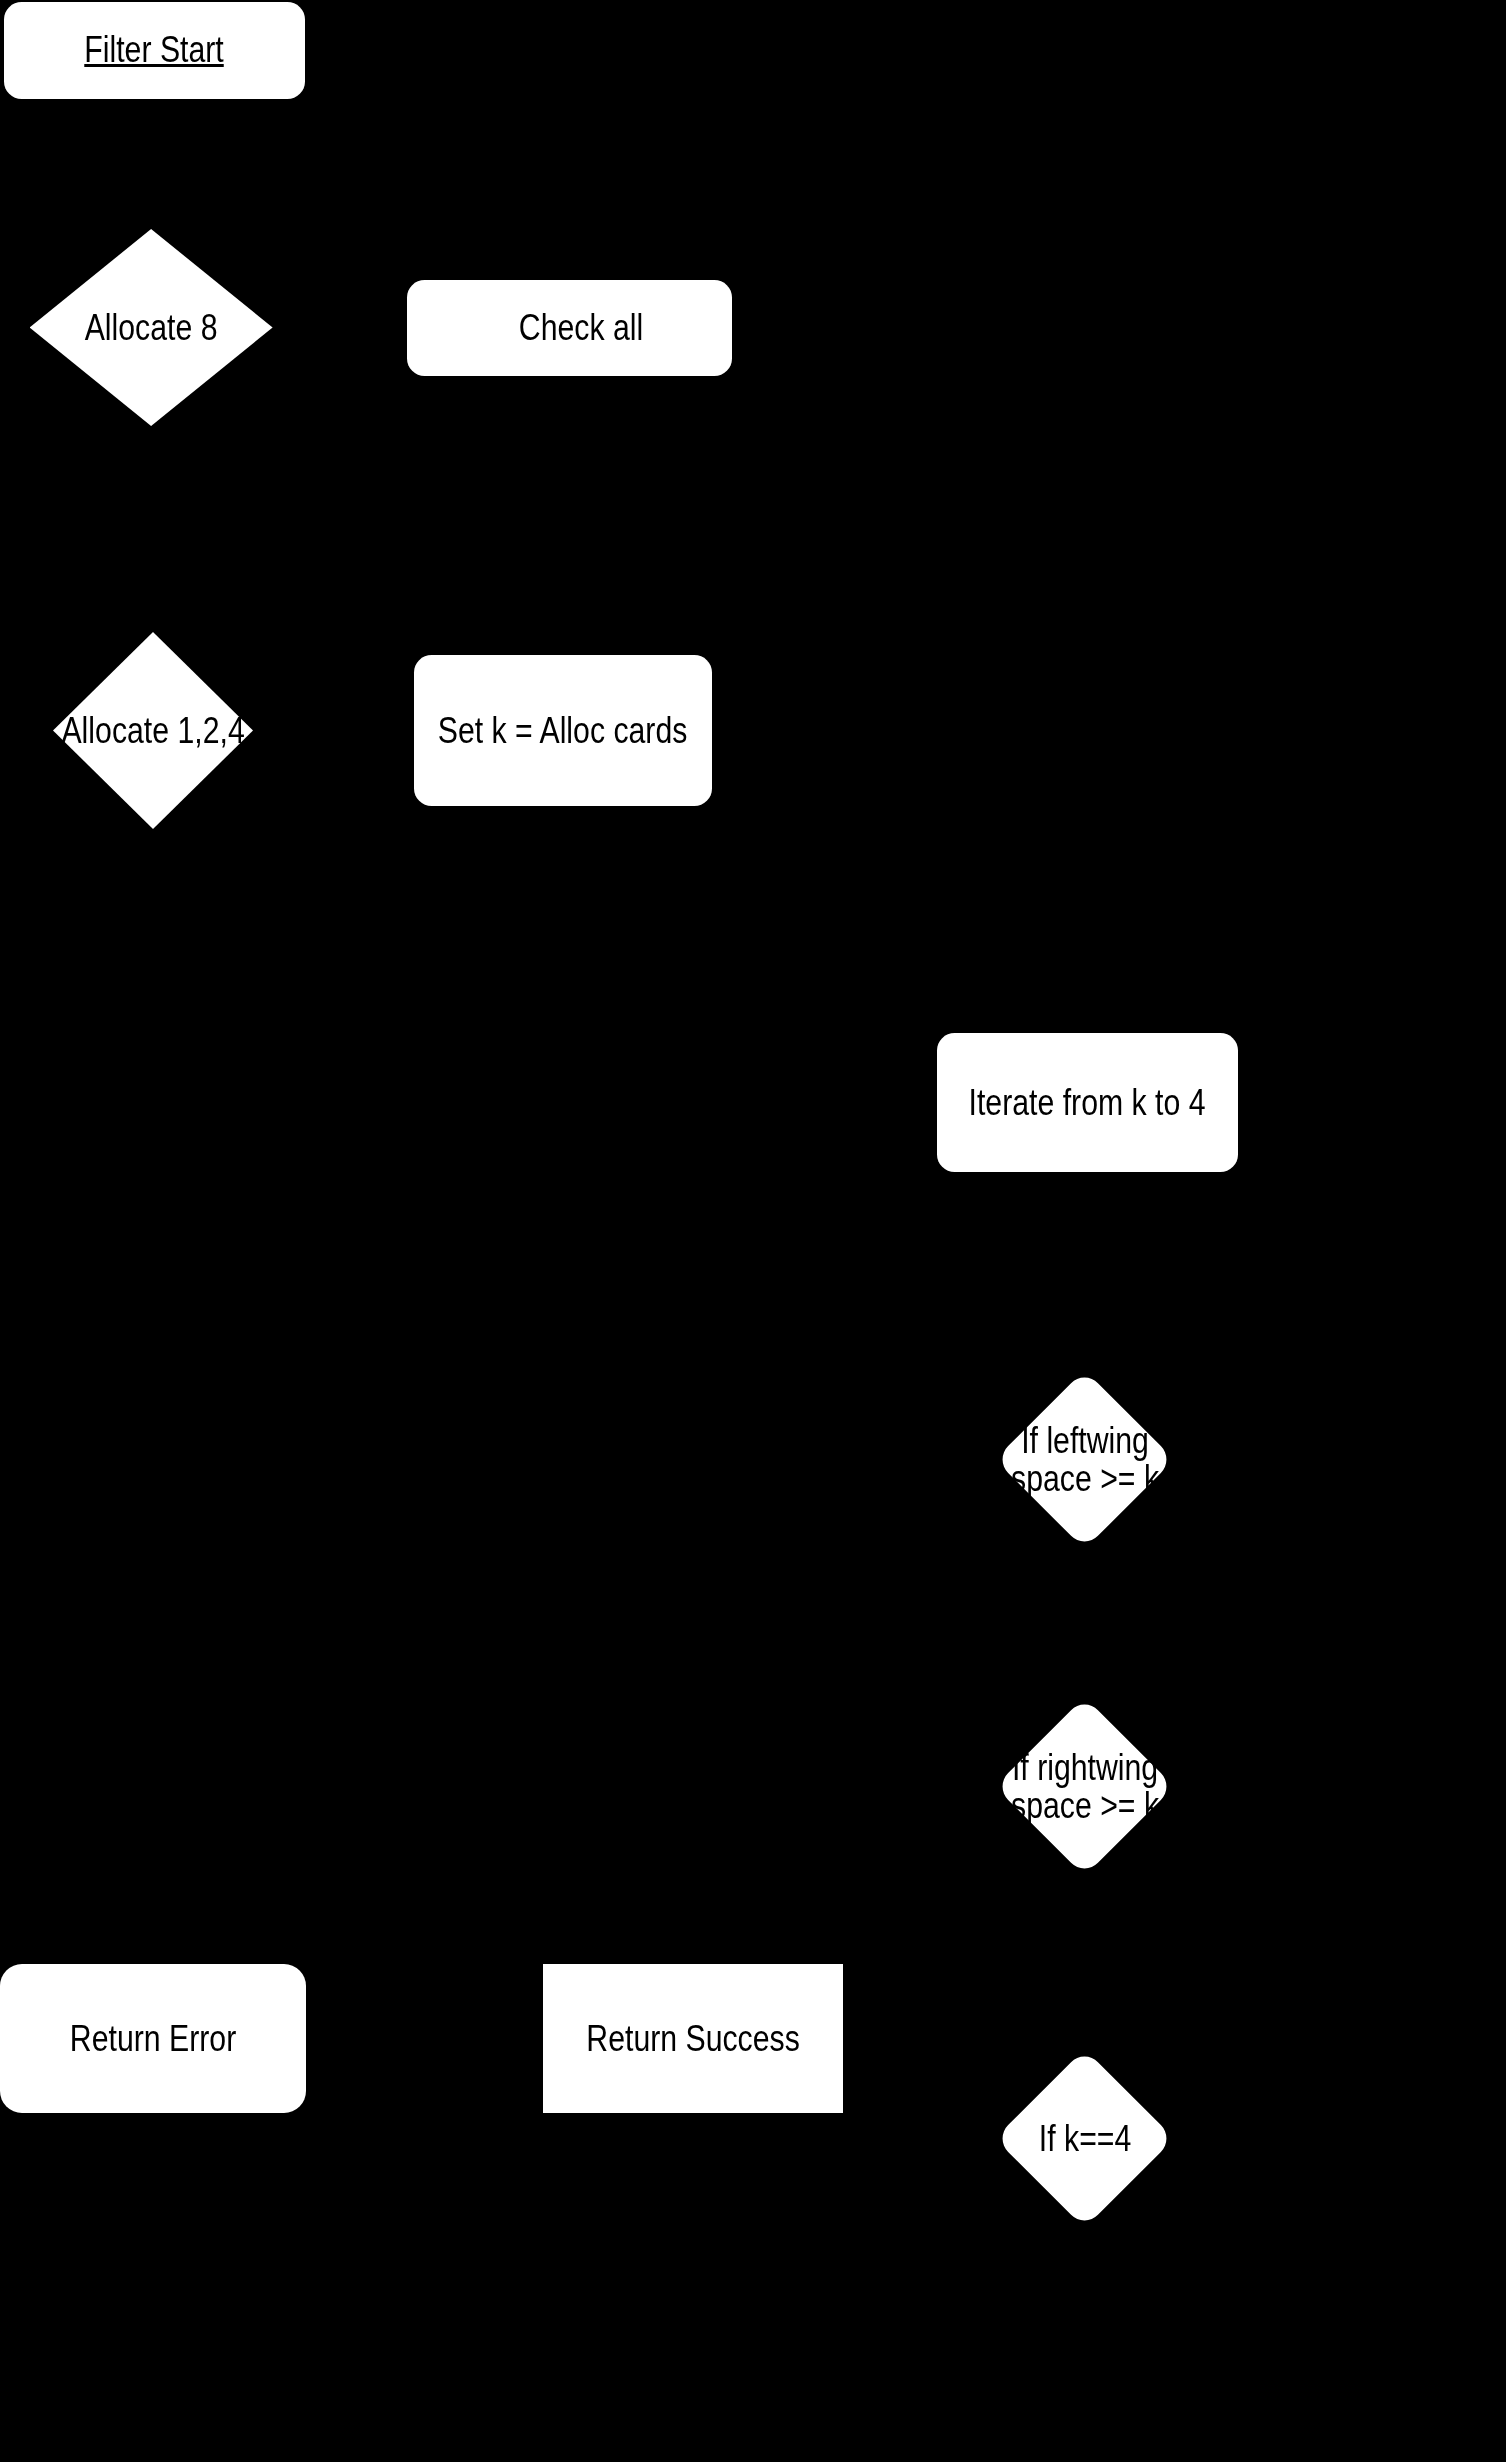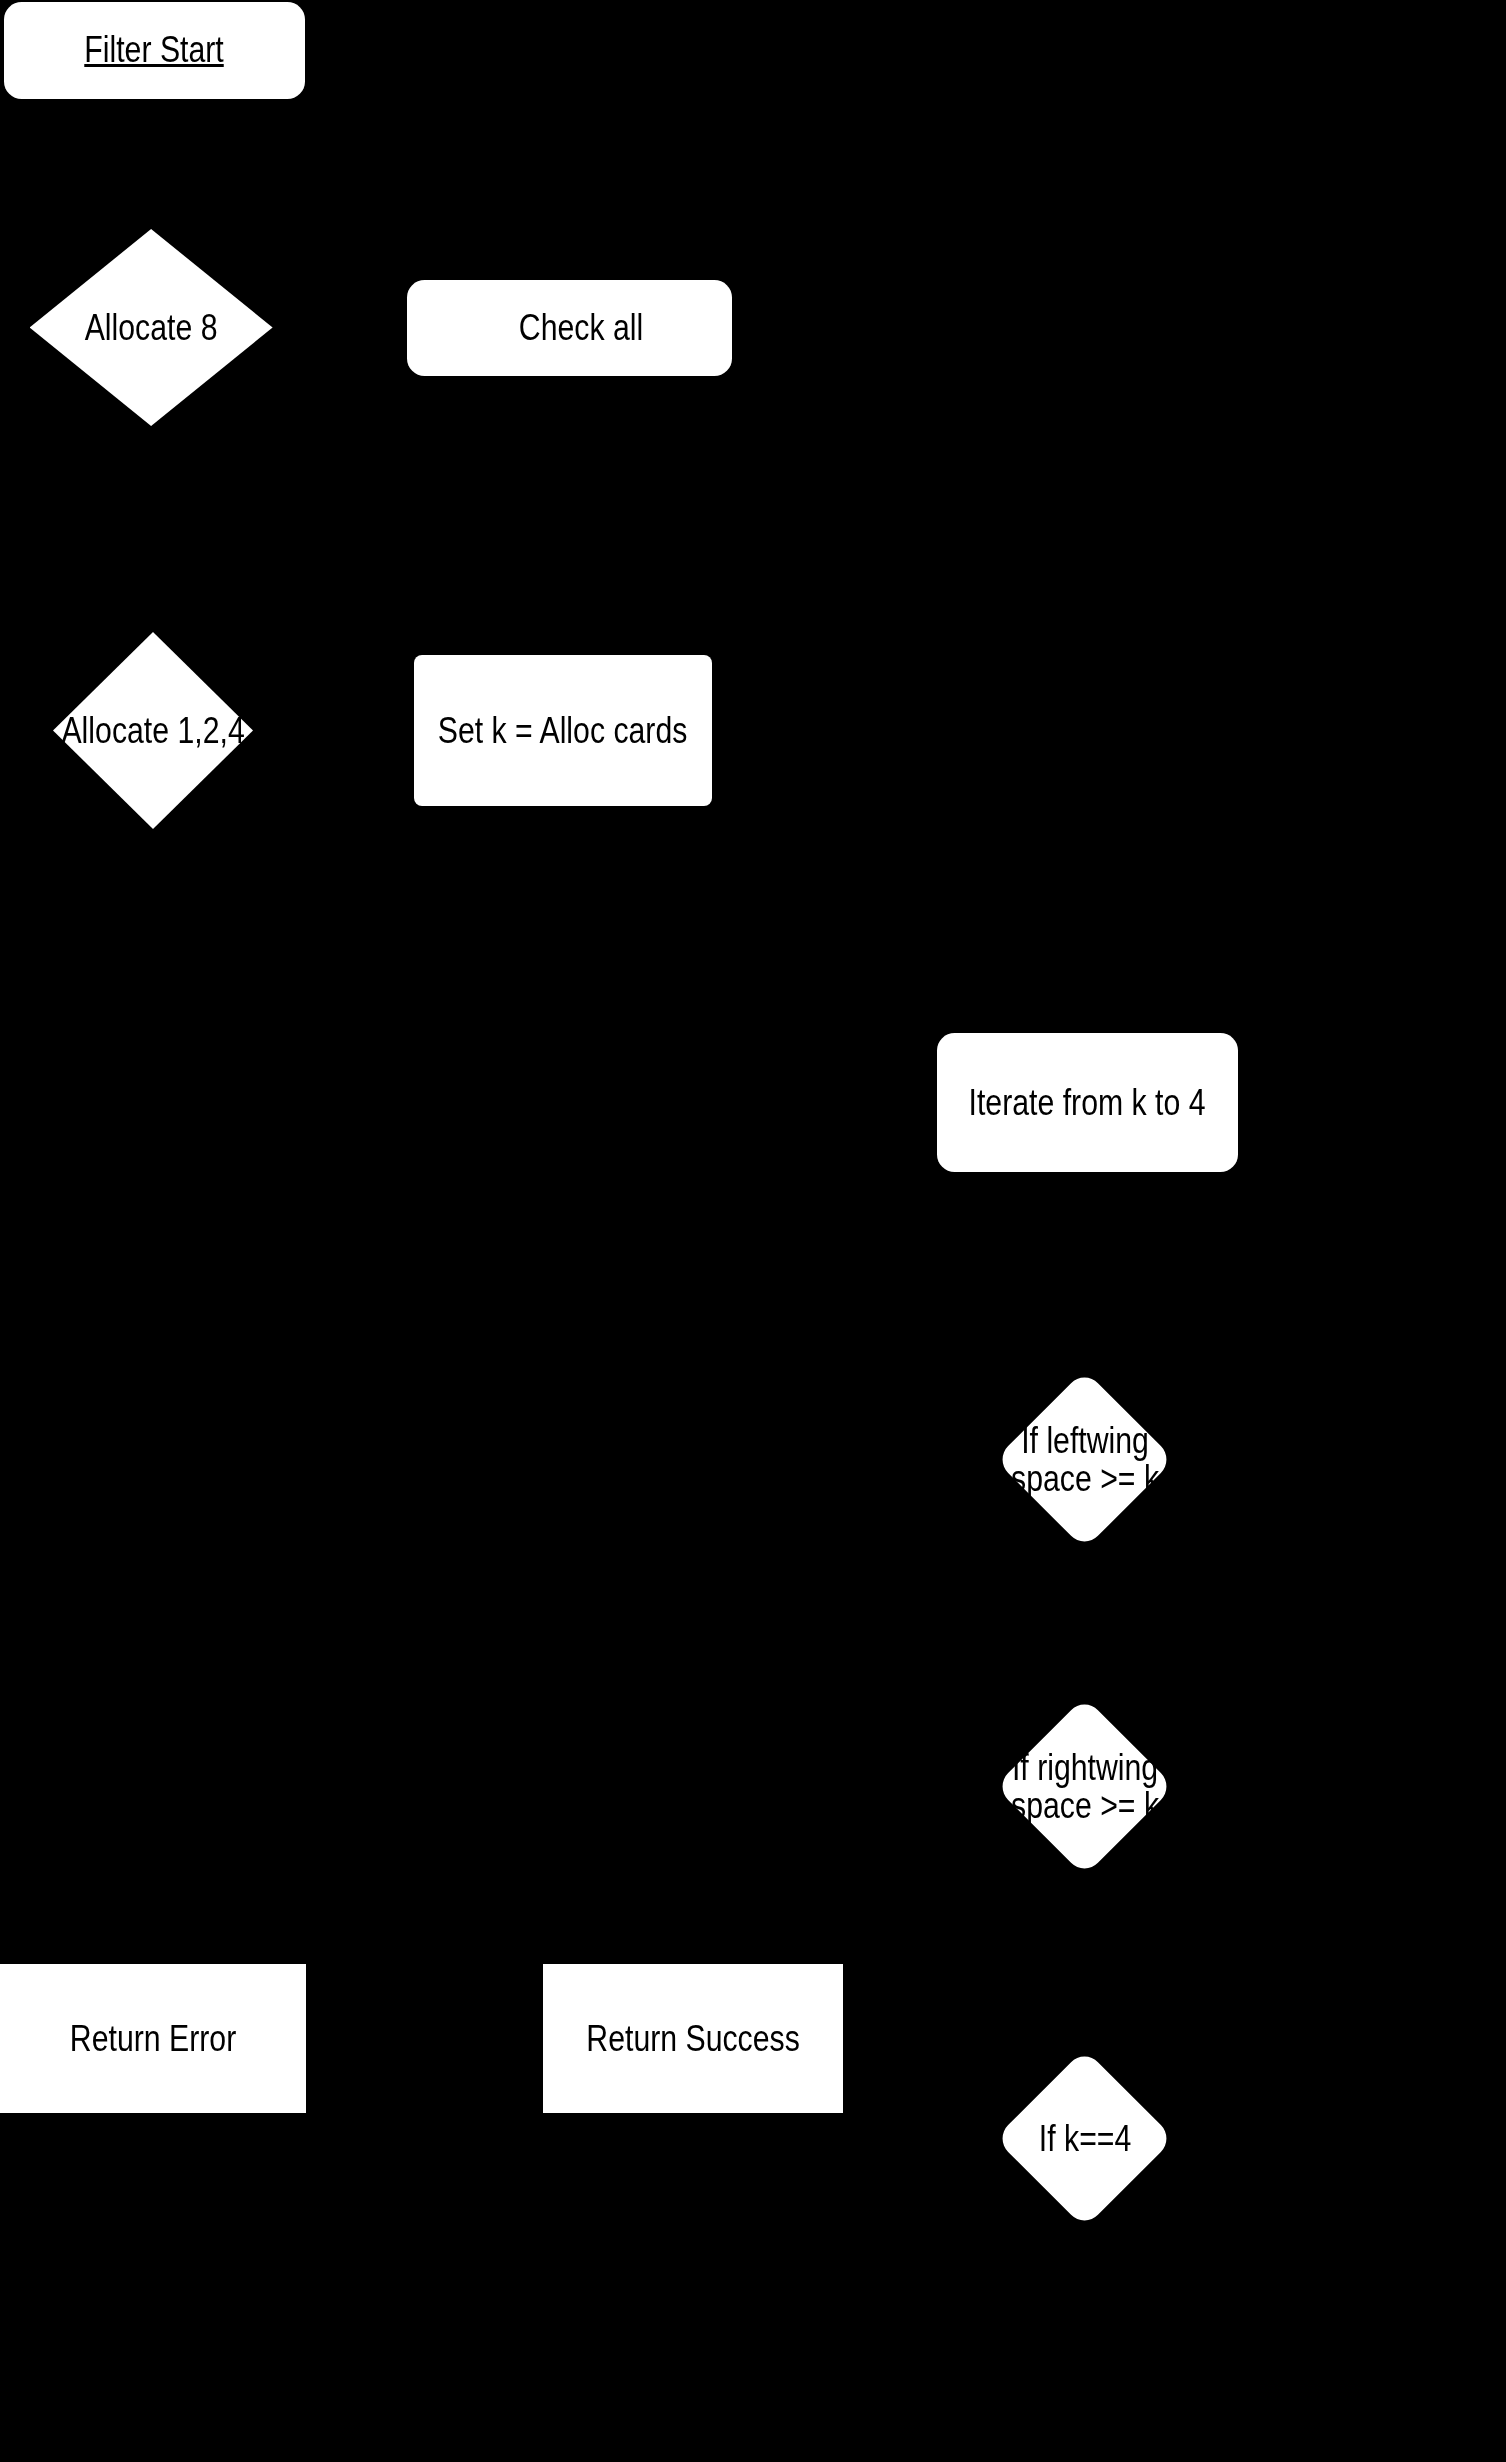--- a/index.html
+++ b/index.html
@@ -78,21 +78,21 @@
 
   <div class="node rrect" style="left:407px; top:280px; width:301px; height:96px;padding-left:24px;">
     <span class="lbl">Check all</span>
   </div>
 
   <div class="node" style="left:53px; top:632px; width:200px; height:197px;">
     <div class="dshape"></div>
     <span class="lbl">Allocate 1,2,4</span>
   </div>
 
-  <div class="node rrect" style="left:414px; top:655px; width:298px; height:151px;border-radius:8px;">
+  <div class="node rrect" style="left:414px; top:655px; width:298px; height:151px;">
     <span class="lbl">Set k = Alloc cards</span>
   </div>
 
   <div class="node rrect" style="left:937px; top:1033px; width:301px; height:139px;">
     <span class="lbl">Iterate from k to 4</span>
   </div>
 
   <div class="node" style="left:995px; top:1370px; width:180px; height:180px;justify-content:center;">
     <div class="rdshape"></div>
     <span class="lbl">
@@ -102,21 +102,21 @@
   </div>
 
   <div class="node" style="left:995px; top:1697px; width:180px; height:180px;">
     <div class="rdshape"></div>
     <span class="lbl">
       <div>If rightwing</div>
       <div>space &gt;= k</div>
     </span>
   </div>
 
-  <div class="node rect" style="left:0px; top:1964px; width:306px; height:149px;">
+  <div class="node rect" style="left:0px; top:1964px; width:306px; height:149px;border-radius:22px;">
     <span class="lbl">Return Error</span>
   </div>
 
   <div class="node rect" style="left:543px; top:1964px; width:300px; height:149px;">
     <span class="lbl">Return Success</span>
   </div>
 
   <div class="node" style="left:995px; top:2049px; width:180px; height:180px;">
     <div class="rdshape"></div>
     <span class="lbl">If k==4</span>

